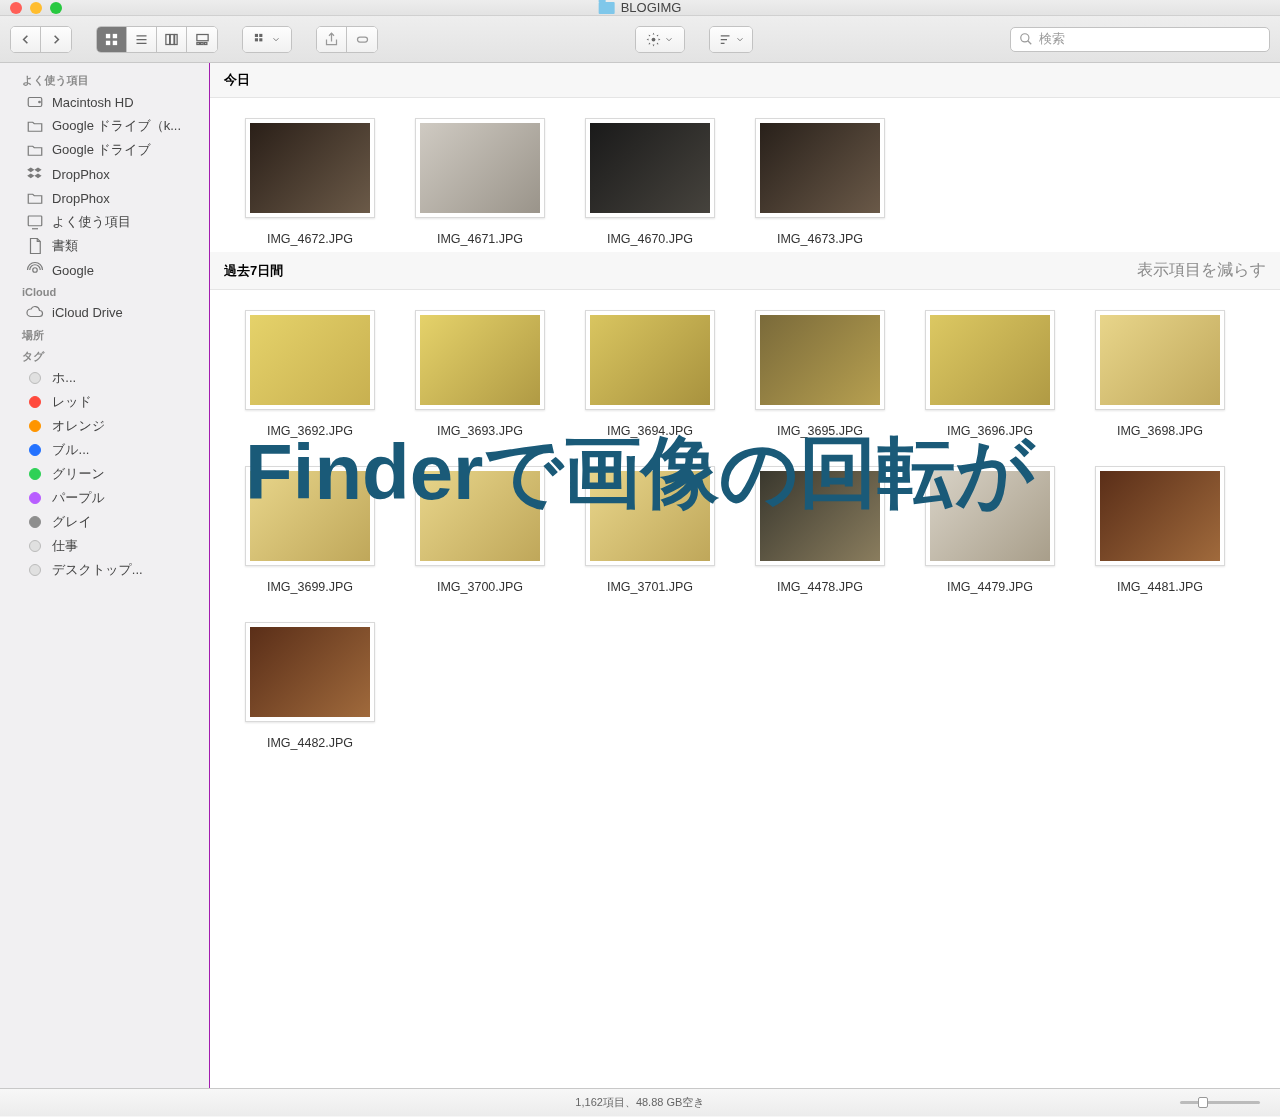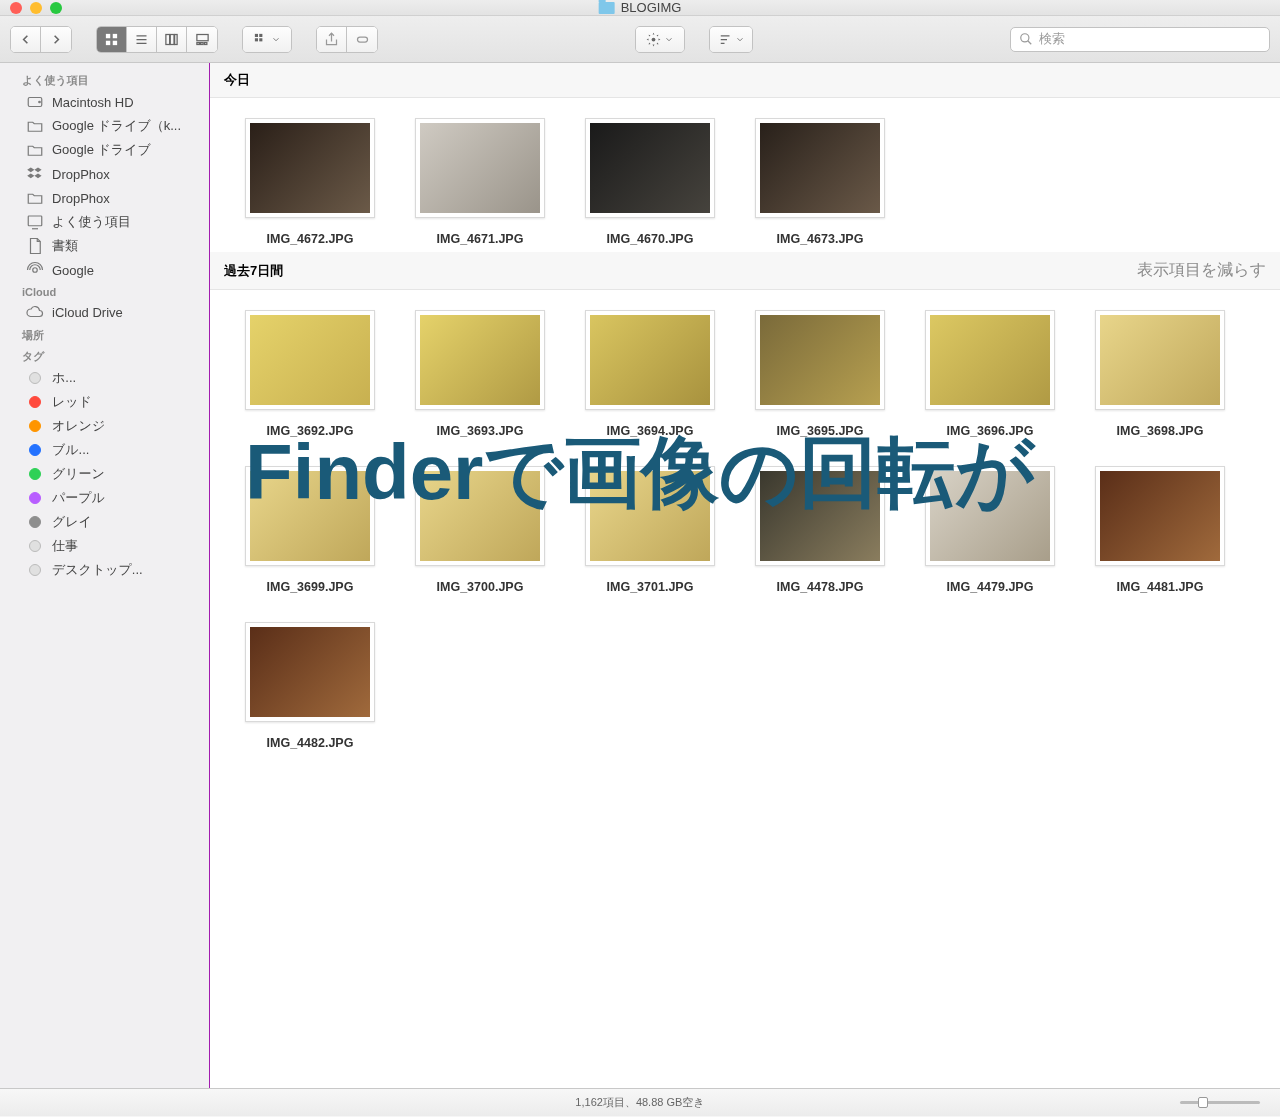--- a/index.html
+++ b/index.html
@@ -26,21 +26,21 @@
     .side-icon{width:18px;height:18px;display:flex;align-items:center;justify-content:center;}
     .side-icon svg{width:18px;height:18px;}
     .tag-dot{width:12px;height:12px;border-radius:50%;border:1px solid #bbb;display:inline-block;}
     .content{flex:1;background:#fff;overflow-y:auto;}
     .section-header{padding:8px 14px;font-size:13px;font-weight:600;background:#f7f7f7;border-bottom:1px solid #e5e5e5;display:flex;justify-content:space-between;align-items:center;}
     .reduce-link{font-size:16px;color:#8a8a8a;font-weight:400;}
     .items-grid{padding:20px 16px 6px;display:grid;grid-template-columns:repeat(auto-fill,168px);gap:28px 2px;}
     .item{display:flex;flex-direction:column;align-items:center;gap:14px;}
     .thumb{width:130px;height:100px;background:#fff;border:1px solid #d9d9d9;padding:4px;box-shadow:0 1px 2px rgba(0,0,0,.1);}
     .thumb-inner{width:100%;height:100%;background:linear-gradient(135deg,var(--c1),var(--c2));}
-    .item-label{font-size:12.5px;color:#333;text-align:center;font-weight:bold;}
+    .item-label{font-size:12.5px;color:#333;text-align:center;}
     .statusbar{height:28px;background:linear-gradient(#f7f7f7,#ececec);border-top:1px solid #c8c8c8;display:flex;align-items:center;justify-content:center;font-size:11px;color:#666;position:relative;}
     .zoom-slider{position:absolute;right:20px;display:flex;align-items:center;gap:4px;}
     .slider-track{width:80px;height:3px;background:#bbb;border-radius:2px;position:relative;}
     .slider-thumb{position:absolute;left:18px;top:-4px;width:10px;height:11px;background:#fff;border:1px solid #999;border-radius:2px;}
     .overlay-text{position:absolute;left:0;right:0;top:420px;text-align:center;font-size:78px;font-weight:700;color:#1a5a78;line-height:1.35;pointer-events:none;}
   </style>
 </head>
 <body>
 
 <div class="titlebar">

